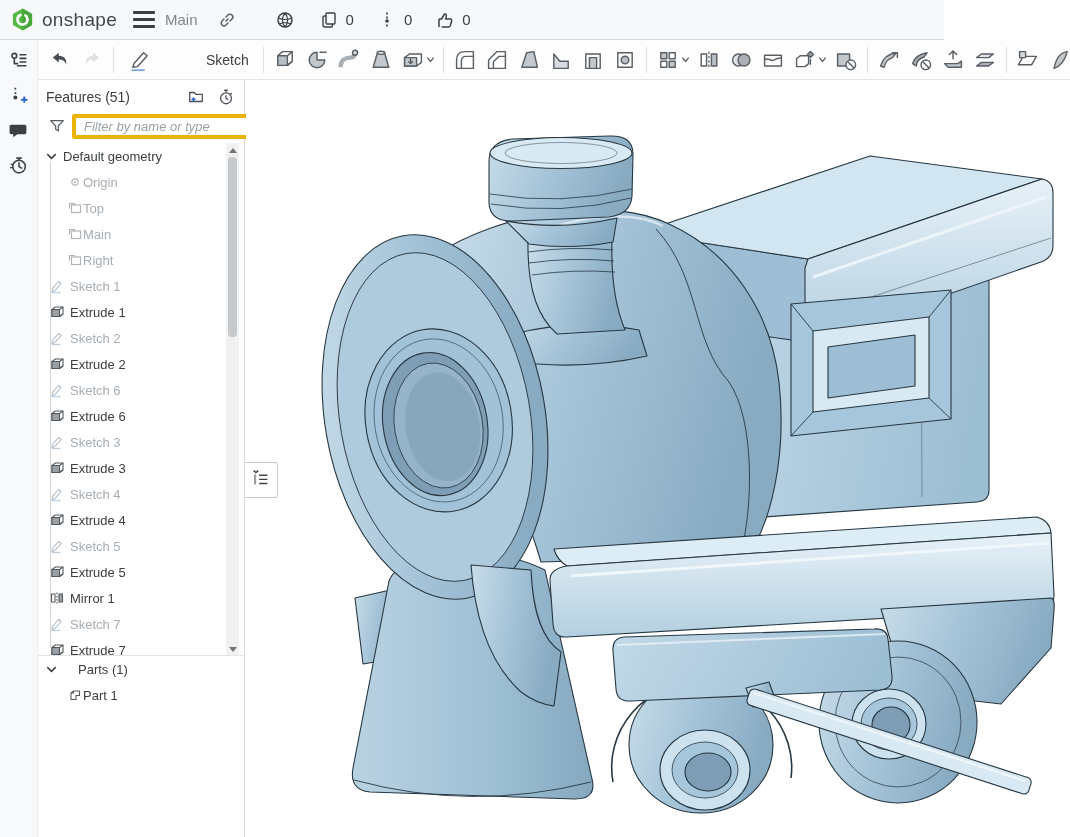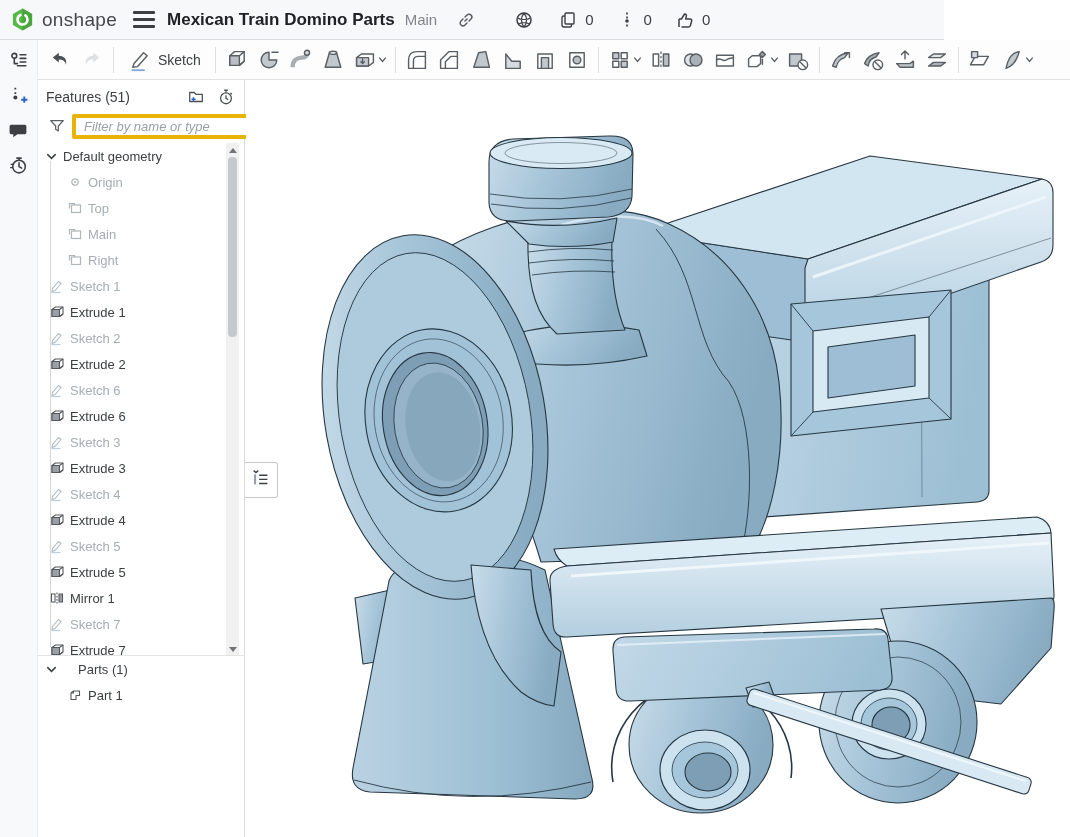--- a/index.html
+++ b/index.html
@@ -30,21 +30,21 @@
   .strip-ic svg{width:21px;height:21px;}
 
   
   .toolbar{position:absolute;left:38px;top:40px;width:1032px;height:40px;background:#fdfdfd;
     border-bottom:1px solid #e0e3e6;display:flex;align-items:center;padding-left:6px;}
   .tool-ic{width:32px;height:32px;display:inline-flex;align-items:center;justify-content:center;border-radius:3px;cursor:pointer;flex:0 0 auto;}
   .tool-ic svg{width:24px;height:24px;}
   .tool-ic.disabled{opacity:.45;}
   .tool-div{width:1px;height:26px;background:#dcdfe2;margin:0 5px;flex:0 0 auto;}
   .tool-btn{display:inline-flex;align-items:center;gap:6px;padding:0 9px;height:32px;border-radius:3px;cursor:pointer;flex:0 0 auto;}
-  .tool-btn .lbl{font-size:14px;color:#3c4043;}
+  .tool-btn .lbl{font-size:14px;color:#3c4043;margin-left:48px;}
   .chev{display:inline-flex;margin-left:-4px;margin-right:2px;cursor:pointer;}
   .chev svg{width:11px;height:11px;}
 
   
   .panel{position:absolute;left:38px;top:80px;width:207px;height:757px;background:#fff;
     border-right:1px solid #d9d9d9;}
   .panel-header{display:flex;align-items:center;height:30px;padding:4px 8px 0 8px;}
   .panel-title{font-size:14px;color:#3c4043;flex:1;}
   .ph-ic{width:20px;height:20px;margin-left:10px;display:flex;align-items:center;justify-content:center;cursor:pointer;}
   .ph-ic svg{width:18px;height:18px;}
@@ -53,21 +53,21 @@
   .funnel svg{width:18px;height:18px;}
   .filter-input{flex:1;height:25px;border:4px solid #eab308;border-radius:2px;padding:0 8px;
     font-size:13px;font-family:"Liberation Sans",sans-serif;color:#3c4043;outline:none;}
   .filter-input::placeholder{font-style:italic;color:#9aa0a6;}
 
   .scroll-wrap{position:absolute;left:0;top:63px;width:207px;height:513px;overflow:hidden;border-bottom:1px solid #e4e4e4;}
   .tree{position:absolute;left:0;top:0;width:188px;}
   .tree-spine{position:absolute;left:12px;top:18px;height:486px;width:1px;background:#d7d7d7;}
   .tree-row{height:26px;display:flex;align-items:center;font-size:13px;color:#3c4043;cursor:pointer;white-space:nowrap;position:relative;z-index:1;background:transparent;}
   .tree-row.group{padding-left:6px;gap:4px;}
-  .tree-row.child{padding-left:28px;gap:5px;}
+  .tree-row.child{padding-left:28px;}
   .tree-row.feature{padding-left:10px;gap:5px;}
   .tree-row .t-ic{width:17px;height:17px;display:inline-flex;align-items:center;justify-content:center;flex:0 0 auto;}
   .tree-row .t-ic svg{width:16px;height:16px;}
   .tree-row .t-chev{width:15px;height:15px;display:inline-flex;}
   .tree-row .t-chev svg{width:15px;height:15px;}
   .tree-row.muted{color:#a6adb3;}
 
   .vscroll{position:absolute;right:6px;top:0;width:13px;height:513px;background:#f1f1f1;}
   .vscroll .arr{position:absolute;left:0;width:13px;height:12px;display:flex;align-items:center;justify-content:center;}
   .vscroll .arr.up{top:1px;}
@@ -101,21 +101,20 @@
           <circle cx="12" cy="12" r="4.8" fill="none" stroke="#fff" stroke-width="2.6" stroke-dasharray="20 5" stroke-linecap="round"></circle>
         </svg>
       </span>
     <span class="logo-text">onshape</span>
   </div>
   <span class="hamburger">
       <i></i>
       <i></i>
       <i></i>
     </span>
-  <span class="doc-title">Mexican Train Domino Parts</span>
   <span class="ws-name">Main</span>
   <span class="tb-ic link-ic">
       <svg viewBox="0 0 20 20">
         <path d="M8.5 11.5 11.5 8.5" stroke="#5a5f64" stroke-width="1.5"></path>
         <path d="M7 9 5 11a2.8 2.8 0 0 0 4 4l2-2M13 11l2-2a2.8 2.8 0 0 0-4-4l-2 2" fill="none" stroke="#5a5f64" stroke-width="1.5" stroke-linecap="round"></path>
       </svg>
     </span>
   <span class="tb-ic globe-ic">
       <svg viewBox="0 0 20 20">
         <circle cx="10" cy="10" r="7" fill="none" stroke="#3c4043" stroke-width="1.5" stroke-linejoin="round" stroke-linecap="round"></circle>

